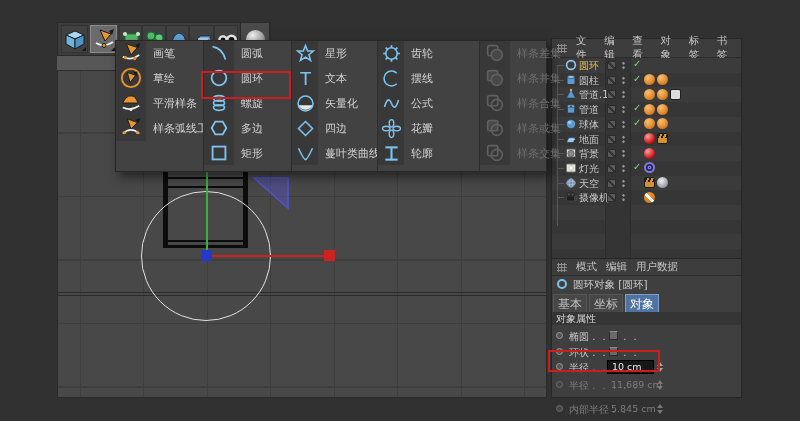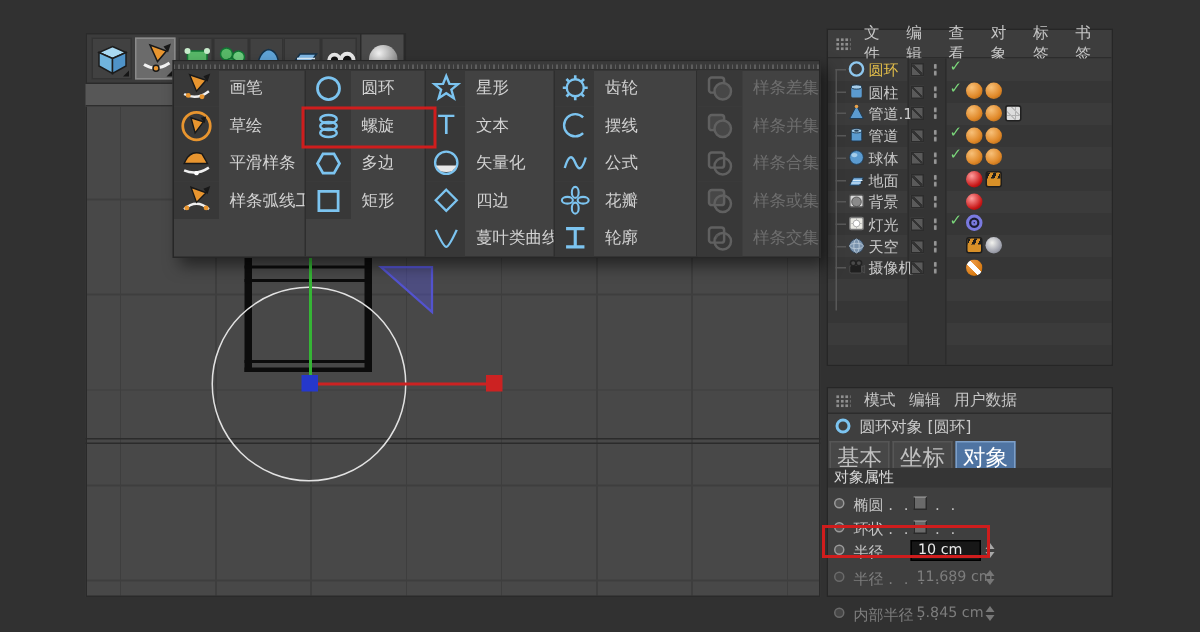--- a/index.html
+++ b/index.html
@@ -26,36 +26,36 @@
   .floorline{background:#2b2b2b;height:1px;}
   #circleSpline{left:141px;top:191px;width:130px;height:130px;border:1.5px solid #e2e2e2;border-radius:50%;}
   .tubebar{background:#0c0c0c;}
   #axisY{left:206px;top:172px;width:2px;height:84px;}
   #axisX{left:211px;top:255px;width:118px;height:2px;}
   #handleC{left:201px;top:250px;width:11px;height:11px;}
   #handleX{left:324px;top:250px;width:11px;height:11px;}
 
   
   #splineMenu{left:115px;top:40px;width:432px;height:132px;background:#424242;border:1px solid #272727;
-    box-shadow:4px 5px 10px rgba(0,0,0,.5);display:flex;flex-direction:column;z-index:10;}
+    box-shadow:4px 5px 10px rgba(0,0,0,.5);display:flex;flex-direction:row;z-index:10;}
   #tearoff{height:7px;background:#3a3a3a;border-bottom:1px solid #2f2f2f;
     background-image:repeating-linear-gradient(90deg,#5d5d5d 0 1px,transparent 1px 3px);
     background-size:100% 3px;background-position:0 2px;background-repeat:no-repeat;}
   #menuCols{flex:1;display:flex;}
   .mcol{position:relative;height:100%;display:flex;flex-direction:column;border-left:1px solid #2e2e2e;}
   .mcol:first-child{border-left:none;}
   .mitem{display:flex;align-items:center;height:24.9px;cursor:pointer;}
   .micon{height:100%;display:flex;align-items:center;justify-content:center;background:#383838;flex:0 0 auto;}
   .mlabel{font-size:11px;color:#d2d2d2;padding-left:7px;white-space:nowrap;}
   .mcol.disabled .mlabel{color:#6e6e6e;}
   .redbox{border:2px solid #cf1d1d;z-index:30;pointer-events:none;}
 
   
   .panel{background:#3a3a3a;border:1px solid #262626;}
-  #om{left:551px;top:19px;width:191px;height:225px;}
+  #om{left:551px;top:38px;width:191px;height:225px;}
   .pmenubar{position:relative;height:19px;background:#3d3d3d;border-bottom:1px solid #2c2c2c;
     display:flex;align-items:center;gap:9px;padding:0 5px;}
   .pmenubar span{font-size:10.5px;color:#c6c6c6;cursor:pointer;}
   .grip{width:10px;height:9px;background-image:radial-gradient(#8f8f8f 1px,transparent 1.2px);
     background-size:3px 3px;flex:0 0 auto;}
   #omList{position:absolute;left:0;top:19px;right:0;bottom:0;
     background:repeating-linear-gradient(#3b3b3b 0 14.7px,#363636 14.7px 29.4px);}
   #treeline{position:absolute;left:5px;top:7px;width:1px;height:161px;background:#585858;}
   #togglecol{position:absolute;left:53px;top:0;width:26px;height:100%;background:#343434;
     border-left:1px solid #2c2c2c;border-right:1px solid #2c2c2c;}
@@ -84,21 +84,21 @@
   .tag-skymat{border-radius:50%;background:radial-gradient(circle at 40% 35%,#f2f2ee,#a8aab4 55%,#6c707e);}
   .tag-noentry{border-radius:50%;background:
     linear-gradient(45deg,transparent 38%,#fff 38% 58%,transparent 58%),
     radial-gradient(circle at 35% 30%,#f0a050,#d97c14 65%,#8a4c08);}
 
   #am{left:551px;top:258px;width:191px;height:140px;background:#3f3f3f;}
   #amObjRow{position:absolute;left:0;top:17px;width:100%;height:17px;}
   #amRing{position:absolute;left:5px;top:3px;width:10px;height:10px;border-radius:50%;border:2px solid #7cc4f0;}
   #amTitle{position:absolute;left:21px;top:2px;font-size:10.5px;color:#cccccc;}
   #amTabs{position:absolute;left:1px;top:35px;display:flex;gap:2px;}
-  .amtab{font-size:15px;color:#c0c0c0;background:#474747;border:1px solid #565656;border-bottom-color:#2e2e2e;
+  .amtab{font-size:12px;color:#c0c0c0;background:#474747;border:1px solid #565656;border-bottom-color:#2e2e2e;
     padding:1px 4px;cursor:pointer;}
   .amtab.sel{background:#4f74a2;border-color:#7d9fc8;color:#ffffff;}
   #amSection{position:absolute;left:0;top:53px;width:100%;height:13px;background:#353535;
     font-size:10px;color:#d8d8d8;padding-left:4px;line-height:13px;}
   .prow{position:absolute;left:0;width:100%;height:15px;font-size:10px;color:#c4c4c4;}
   .prow.disabled{color:#7d7d7d;}
   .kcircle{position:absolute;left:4px;top:3px;width:7px;height:7px;border-radius:50%;border:1.5px solid #9a9a9a;background:#555;}
   .prow.disabled .kcircle{border-color:#6a6a6a;background:#464646;}
   .plabel{position:absolute;left:17px;top:1px;white-space:nowrap;}
   .pleader{letter-spacing:2px;color:inherit;}
@@ -243,20 +243,28 @@
               </svg>
           </span>
             <span class="mlabel">样条弧线工具</span>
         </div>
       </div>
 
       <div class="mcol" style="width:88px;">
         <div class="mitem">
           <span class="micon" style="width:30px;">
             <svg width="22" height="22" viewBox="0 0 24 24">
+                <path d="M5 5 Q16 7 19 19" fill="none" stroke="#7cc4f0" stroke-width="2"></path>
+              </svg>
+          </span>
+            <span class="mlabel">圆弧</span>
+        </div>
+        <div class="mitem">
+          <span class="micon" style="width:30px;">
+            <svg width="22" height="22" viewBox="0 0 24 24">
                 <circle cx="12" cy="12" r="8" fill="none" stroke="#7cc4f0" stroke-width="2"></circle>
               </svg>
           </span>
             <span class="mlabel">圆环</span>
         </div>
         <div class="mitem">
           <span class="micon" style="width:30px;">
             <svg width="22" height="22" viewBox="0 0 24 24">
                 <ellipse cx="12" cy="7" rx="6" ry="3" fill="none" stroke="#7cc4f0" stroke-width="1.8"></ellipse>
                 <ellipse cx="12" cy="12" rx="6" ry="3" fill="none" stroke="#7cc4f0" stroke-width="1.8"></ellipse>

